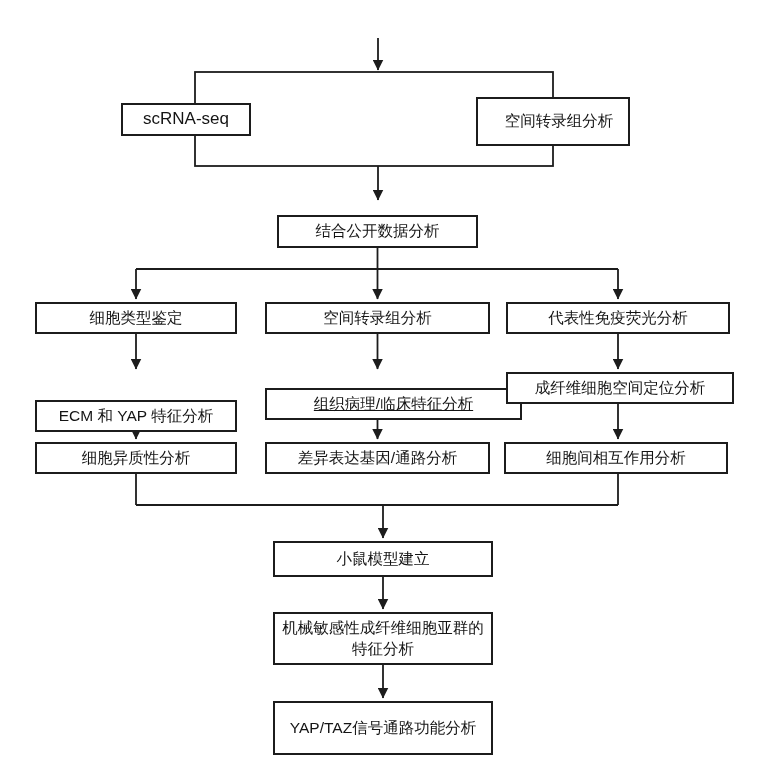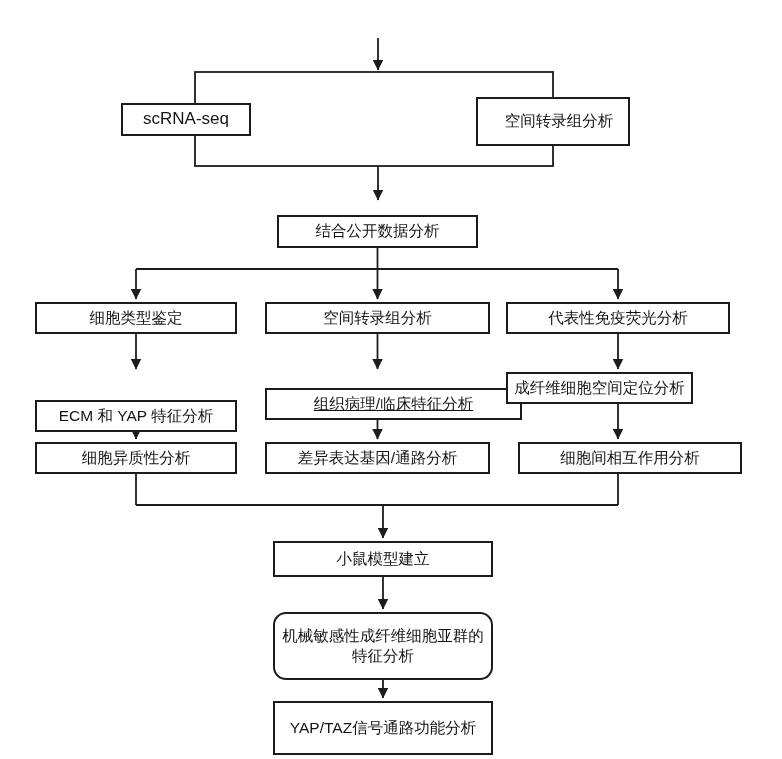--- a/index.html
+++ b/index.html
@@ -26,26 +26,26 @@
   
   #n-patient        { left:286px; top:8px;   width:184px; height:30px; }
   #n-scrna          { left:121px; top:103px; width:130px; height:33px; font-size:17px; }
   #n-spatial        { left:476px; top:97px; width:154px; height:49px;padding-left:16px; }
   #n-combine        { left:277px; top:203px; width:201px; height:33px;margin-top:12px; }
   #n-celltype       { left:35px;  top:302px; width:202px; height:32px; }
   #n-ultra          { left:265px; top:302px; width:225px; height:32px; }
   #n-immuno         { left:506px; top:302px; width:224px; height:32px;text-align:center; }
   #n-ecmyap         { left:35px;  top:372px; width:202px; height:32px;margin-top:28px; }
   #n-histo          { left:265px; top:388px; width:257px; height:32px;text-decoration:underline; }
-  #n-fibloc         { left:506px; top:372px; width:187px; height:32px; }
+  #n-fibloc         { left:506px; top:372px; width:228px; height:32px; }
   #n-hetero         { left:35px;  top:442px; width:202px; height:32px; }
   #n-deg            { left:265px; top:442px; width:225px; height:32px; }
-  #n-interact       { left:518px; top:442px; width:224px; height:32px; }
+  #n-interact       { left:504px; top:442px; width:224px; height:32px; }
   #n-mouse          { left:273px; top:541px; width:220px; height:36px; }
-  #n-mechano        { left:273px; top:612px; width:220px; height:68px;border-radius:13px; }
+  #n-mechano        { left:273px; top:612px; width:220px; height:53px; }
   #n-yaptaz         { left:273px; top:701px; width:220px; height:54px; }
 </style>
 </head>
 <body>
 
 <div class="canvas">
 
   <svg class="connectors" viewBox="0 0 782 759" xmlns="http://www.w3.org/2000/svg" aria-hidden="true">
     <defs>
       <marker id="ah" markerUnits="userSpaceOnUse" markerWidth="11" markerHeight="11" viewBox="0 0 10 10" refX="9.5" refY="5" orient="auto">

